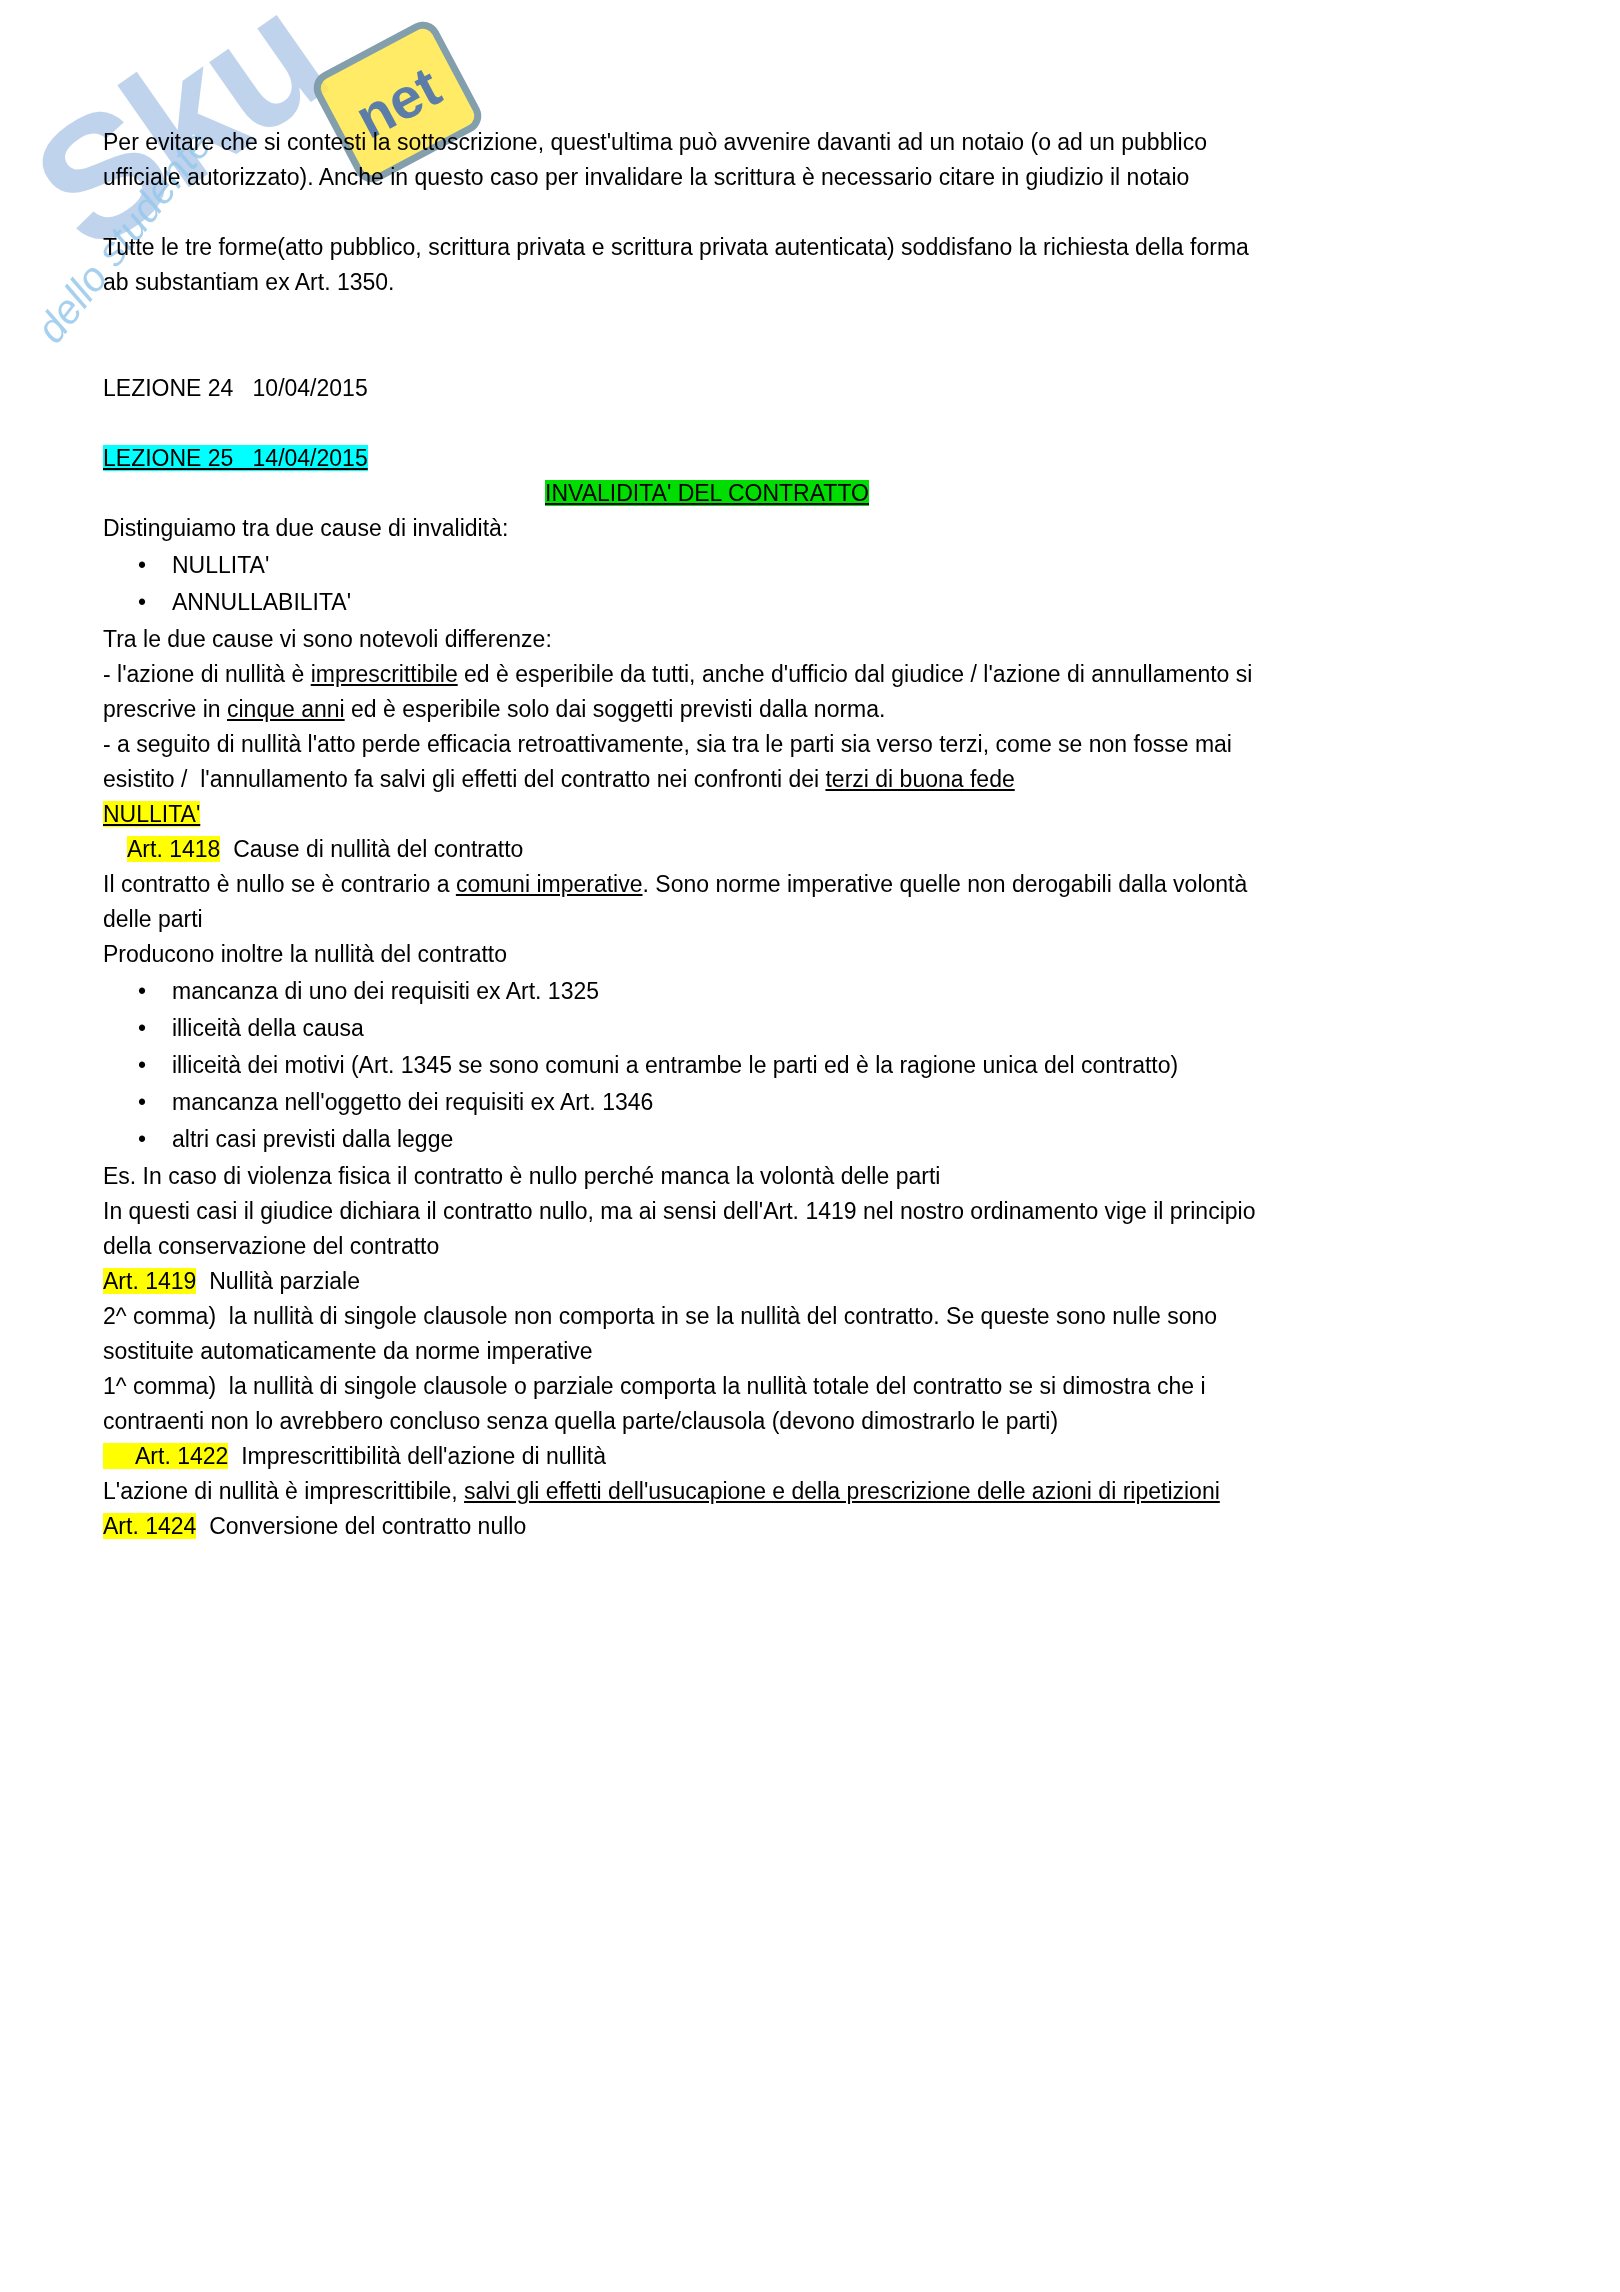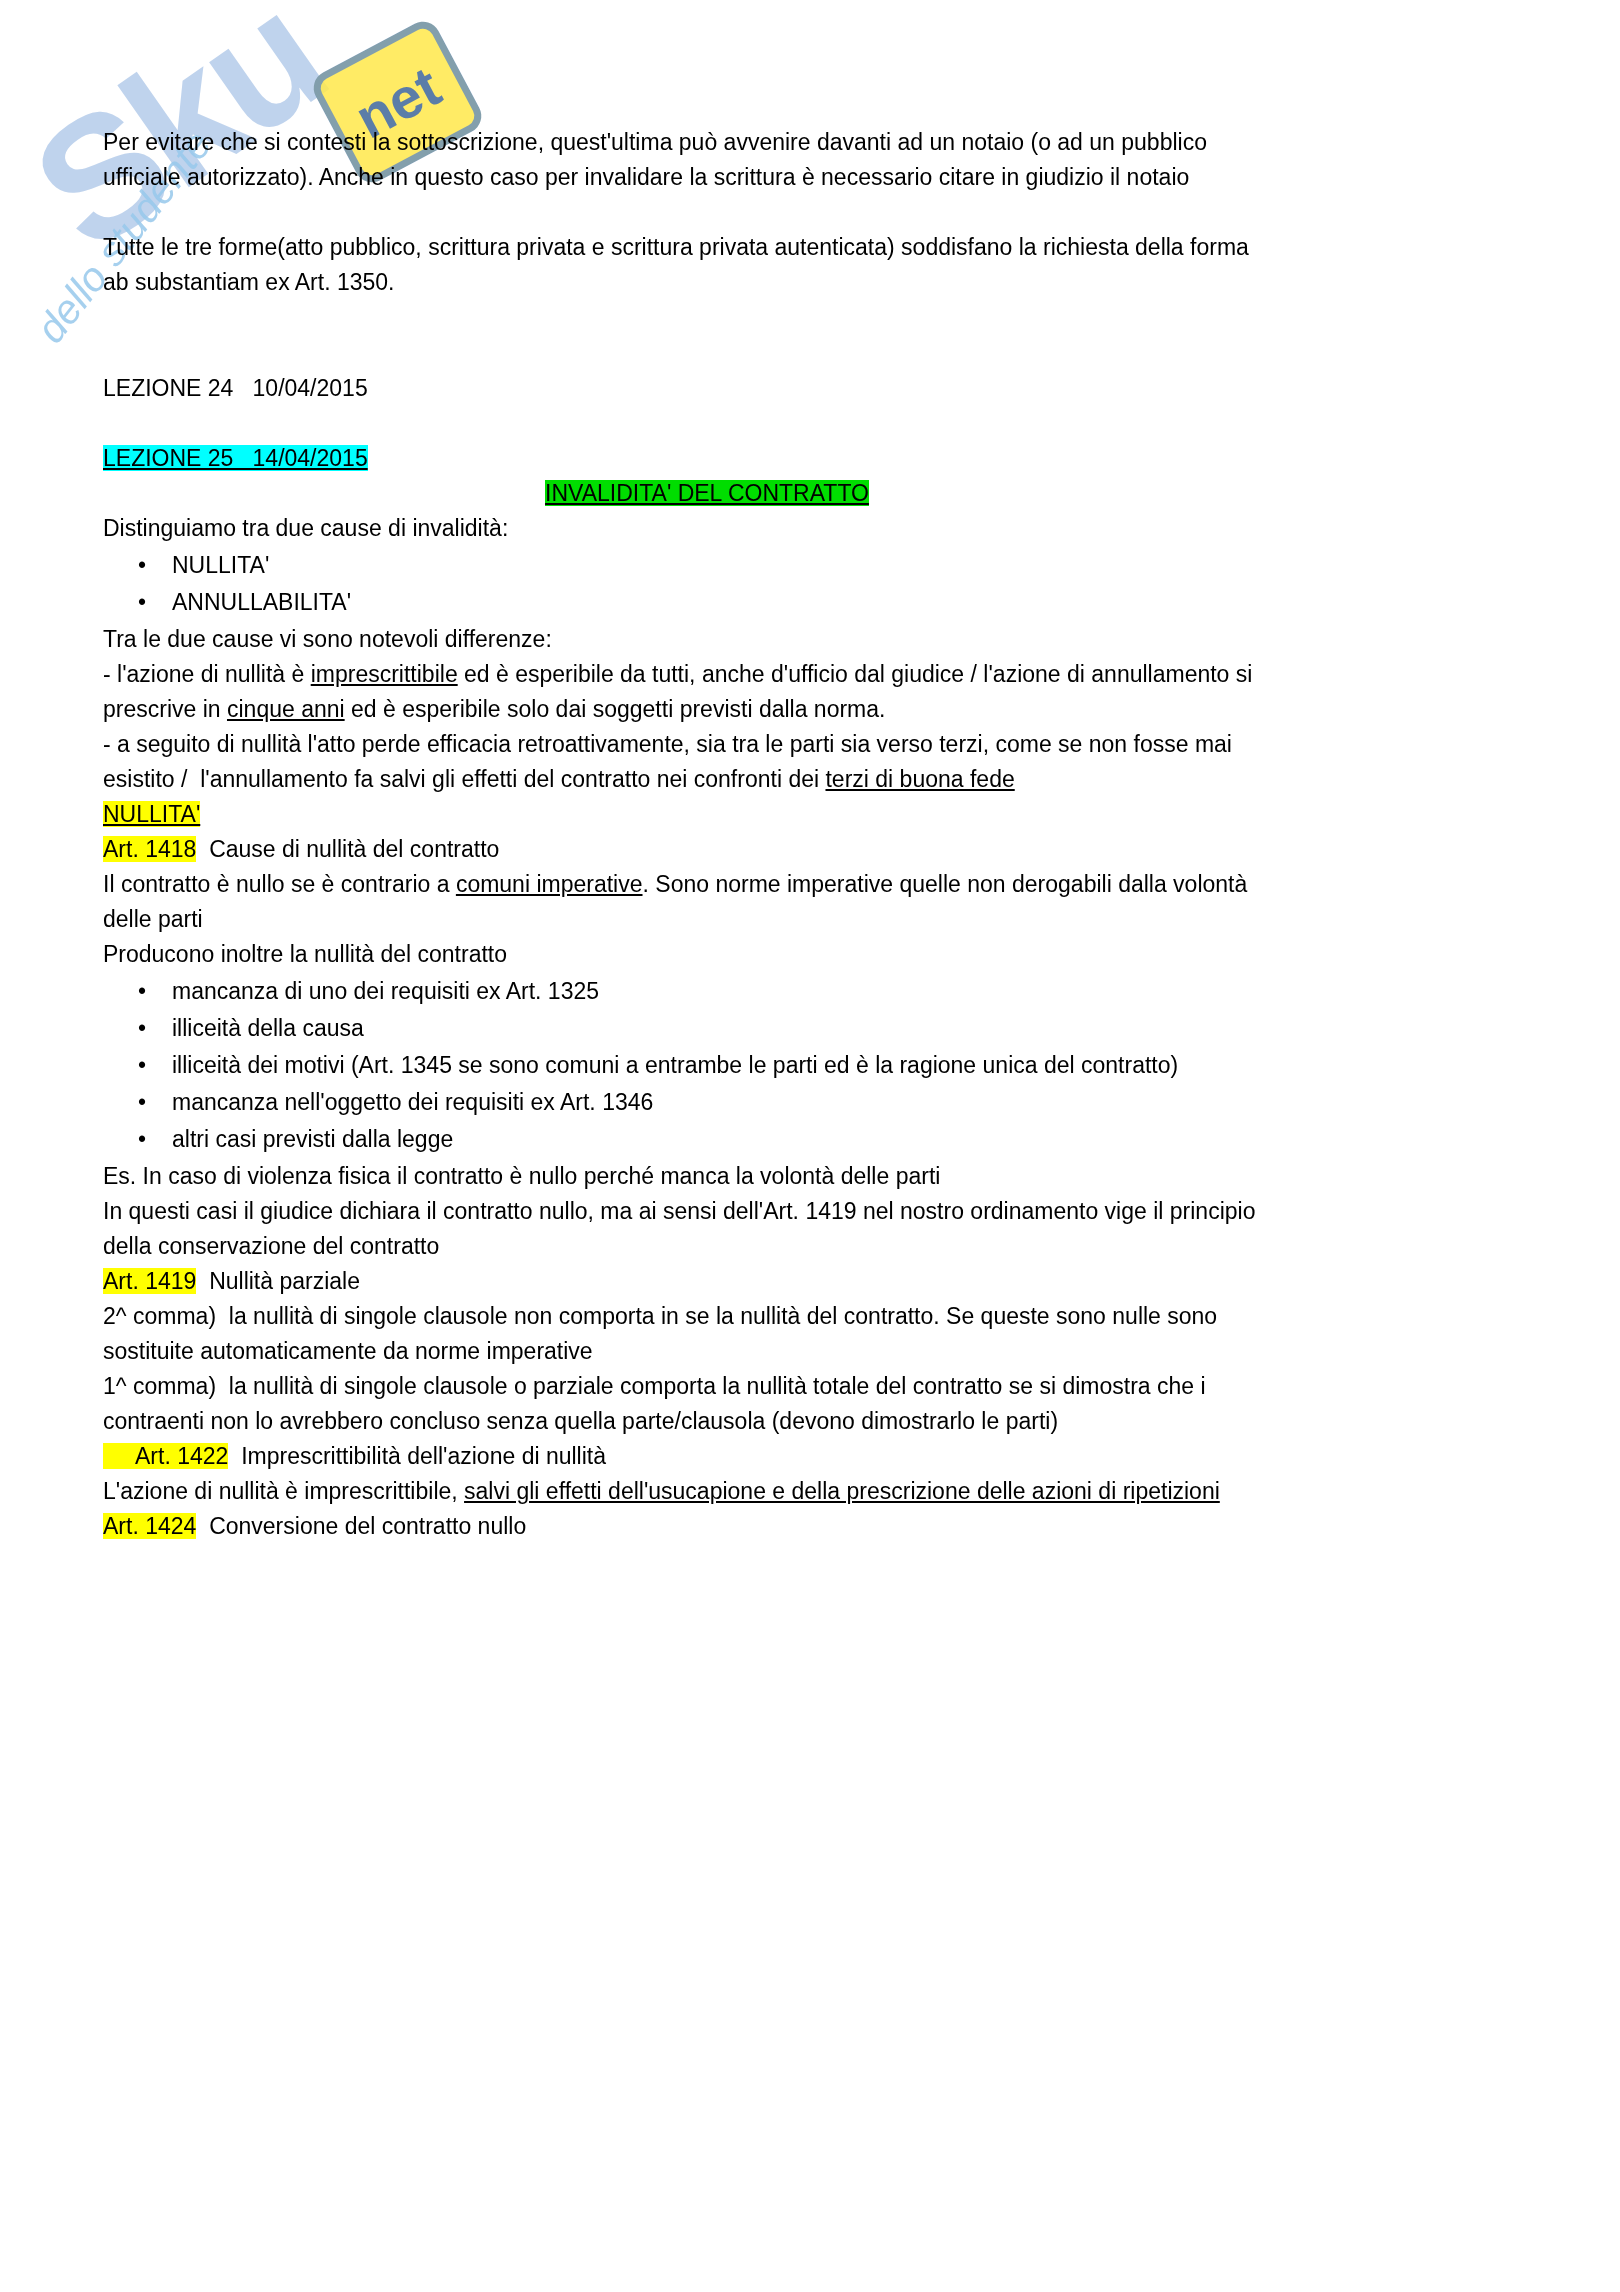--- a/index.html
+++ b/index.html
@@ -107,21 +107,21 @@
       <div class="gap" style="height: 35px;"></div>
       <p class="para"><span class="b u" style="background-color: rgb(0, 255, 255);">LEZIONE 25   14/04/2015</span></p>
       <p class="para" style="text-align: center;"><span class="b u" style="background-color: rgb(0, 221, 0); margin-left: 32px;">INVALIDITA' DEL CONTRATTO</span></p>
       <p class="para"><span>Distinguiamo tra due cause di invalidità:</span></p>
       <div class="bullet"><span class="bullet-marker">•</span><span class="bullet-text"><span class="b">NULLITA'</span></span></div>
       <div class="bullet"><span class="bullet-marker">•</span><span class="bullet-text"><span class="b">ANNULLABILITA'</span></span></div>
       <p class="para"><span>Tra le due cause vi sono notevoli differenze:</span></p>
       <p class="para"><span>- l'</span><span class="b">azione di nullità</span><span> è </span><span class="u">imprescrittibile</span><span> ed è esperibile da tutti, anche d'ufficio dal giudice / l'</span><span class="b">azione di annullamento</span><span> si prescrive in </span><span class="u">cinque anni</span><span> ed è esperibile solo dai soggetti previsti dalla norma.</span></p>
       <p class="para"><span>- a seguito di nullità l'atto perde efficacia retroattivamente, sia tra le parti sia verso terzi, come se non fosse mai esistito /  l'annullamento fa salvi gli effetti del contratto nei confronti dei </span><span class="u">terzi di buona fede</span></p>
       <p class="para"><span class="b u" style="background-color: rgb(255, 255, 0);">NULLITA'</span></p>
-      <p class="para"><span class="b" style="background-color: rgb(255, 255, 0);">Art. 1418</span><span class="b">  </span><span class="b">Cause di nullità del contratto</span></p>
+      <p class="para"><span class="b" style="background-color: rgb(255, 255, 0); margin-left: 24px;">Art. 1418</span><span class="b">  </span><span class="b">Cause di nullità del contratto</span></p>
       <p class="para"><span>Il contratto è nullo se è contrario a </span><span class="u">comuni imperative</span><span>. Sono norme imperative quelle non derogabili dalla volontà delle parti</span></p>
       <p class="para"><span>Producono inoltre la nullità del contratto</span></p>
       <div class="bullet"><span class="bullet-marker">•</span><span class="bullet-text"><span class="b">mancanza di uno dei requisiti ex Art. 1325</span></span></div>
       <div class="bullet"><span class="bullet-marker">•</span><span class="bullet-text"><span class="b">illiceità della causa</span></span></div>
       <div class="bullet"><span class="bullet-marker">•</span><span class="bullet-text"><span class="b">illiceità dei motivi</span><span> (Art. 1345 se sono comuni a entrambe le parti ed è la ragione unica del contratto)</span></span></div>
       <div class="bullet"><span class="bullet-marker">•</span><span class="bullet-text"><span class="b">mancanza nell'oggetto dei requisiti ex Art. 1346</span></span></div>
       <div class="bullet"><span class="bullet-marker">•</span><span class="bullet-text"><span>altri casi previsti dalla legge</span></span></div>
       <p class="para"><span>Es. In caso di violenza fisica il contratto è nullo perché manca la volontà delle parti</span></p>
       <p class="para"><span>In questi casi il giudice dichiara il contratto nullo, ma ai sensi dell'Art. 1419 nel nostro ordinamento vige il </span><span class="b">principio della conservazione del contratto</span></p>
       <p class="para"><span class="b" style="background-color: rgb(255, 255, 0);">Art. 1419</span><span class="b">  </span><span class="b">Nullità parziale</span></p>

